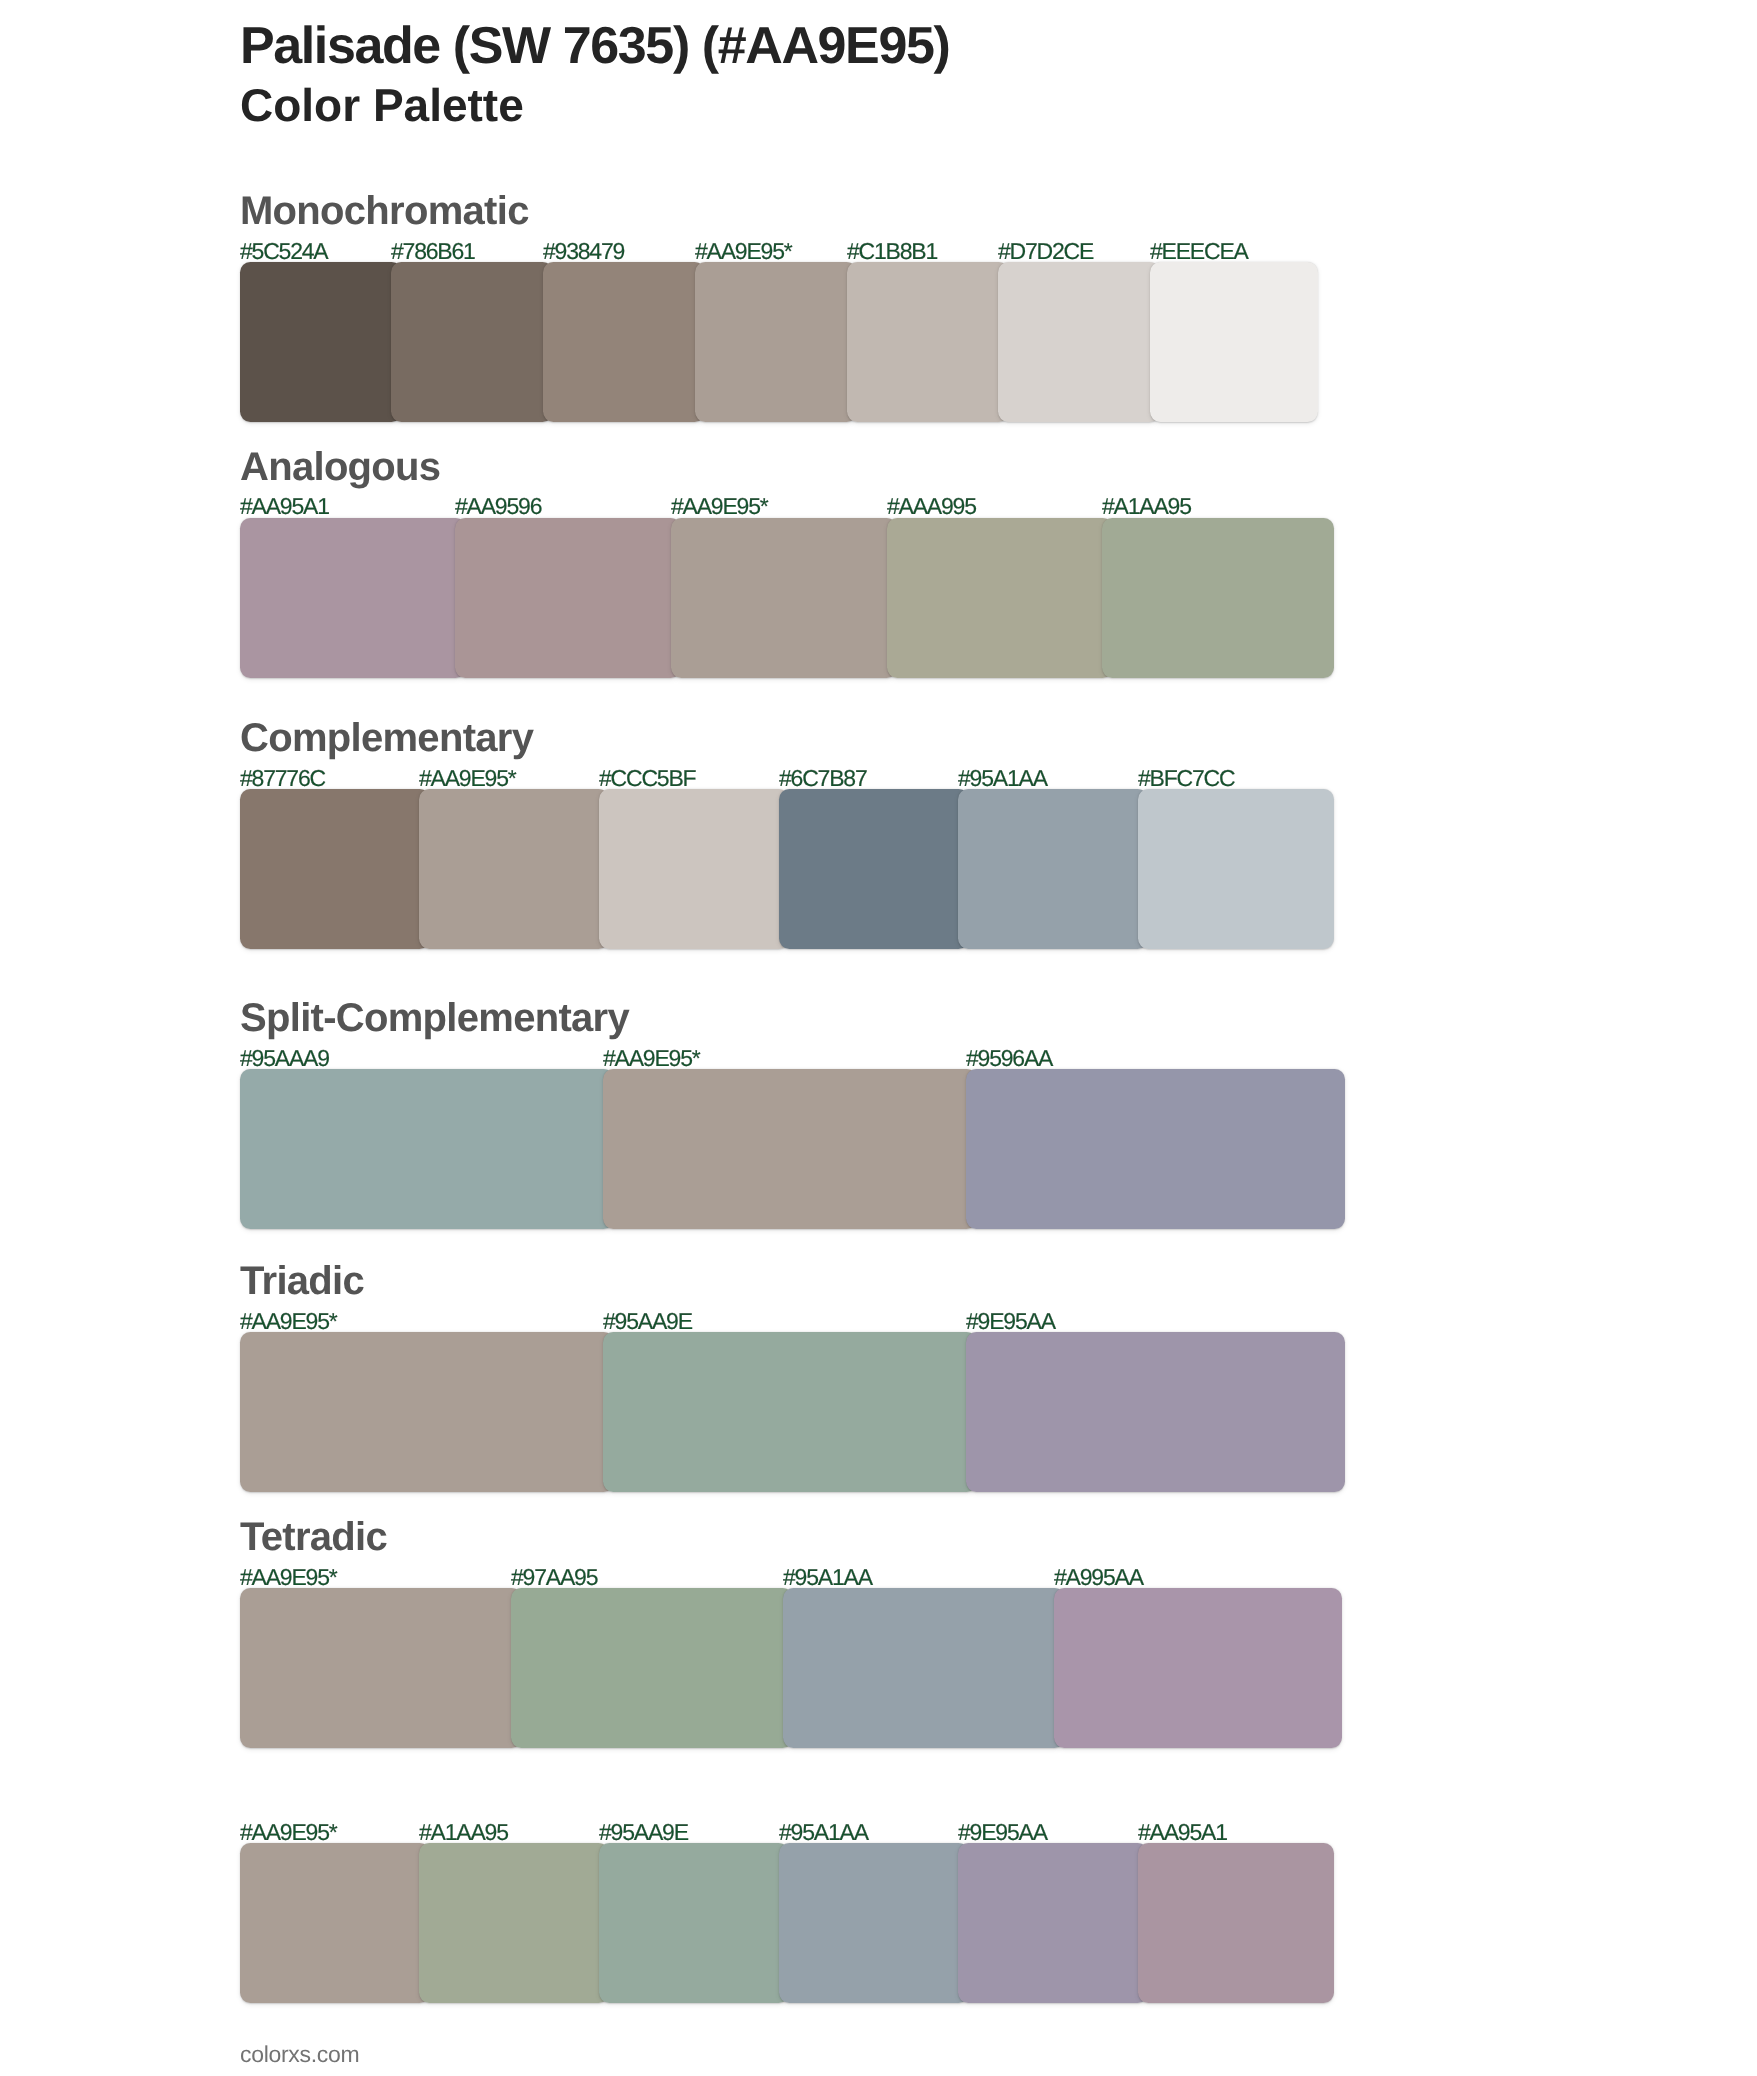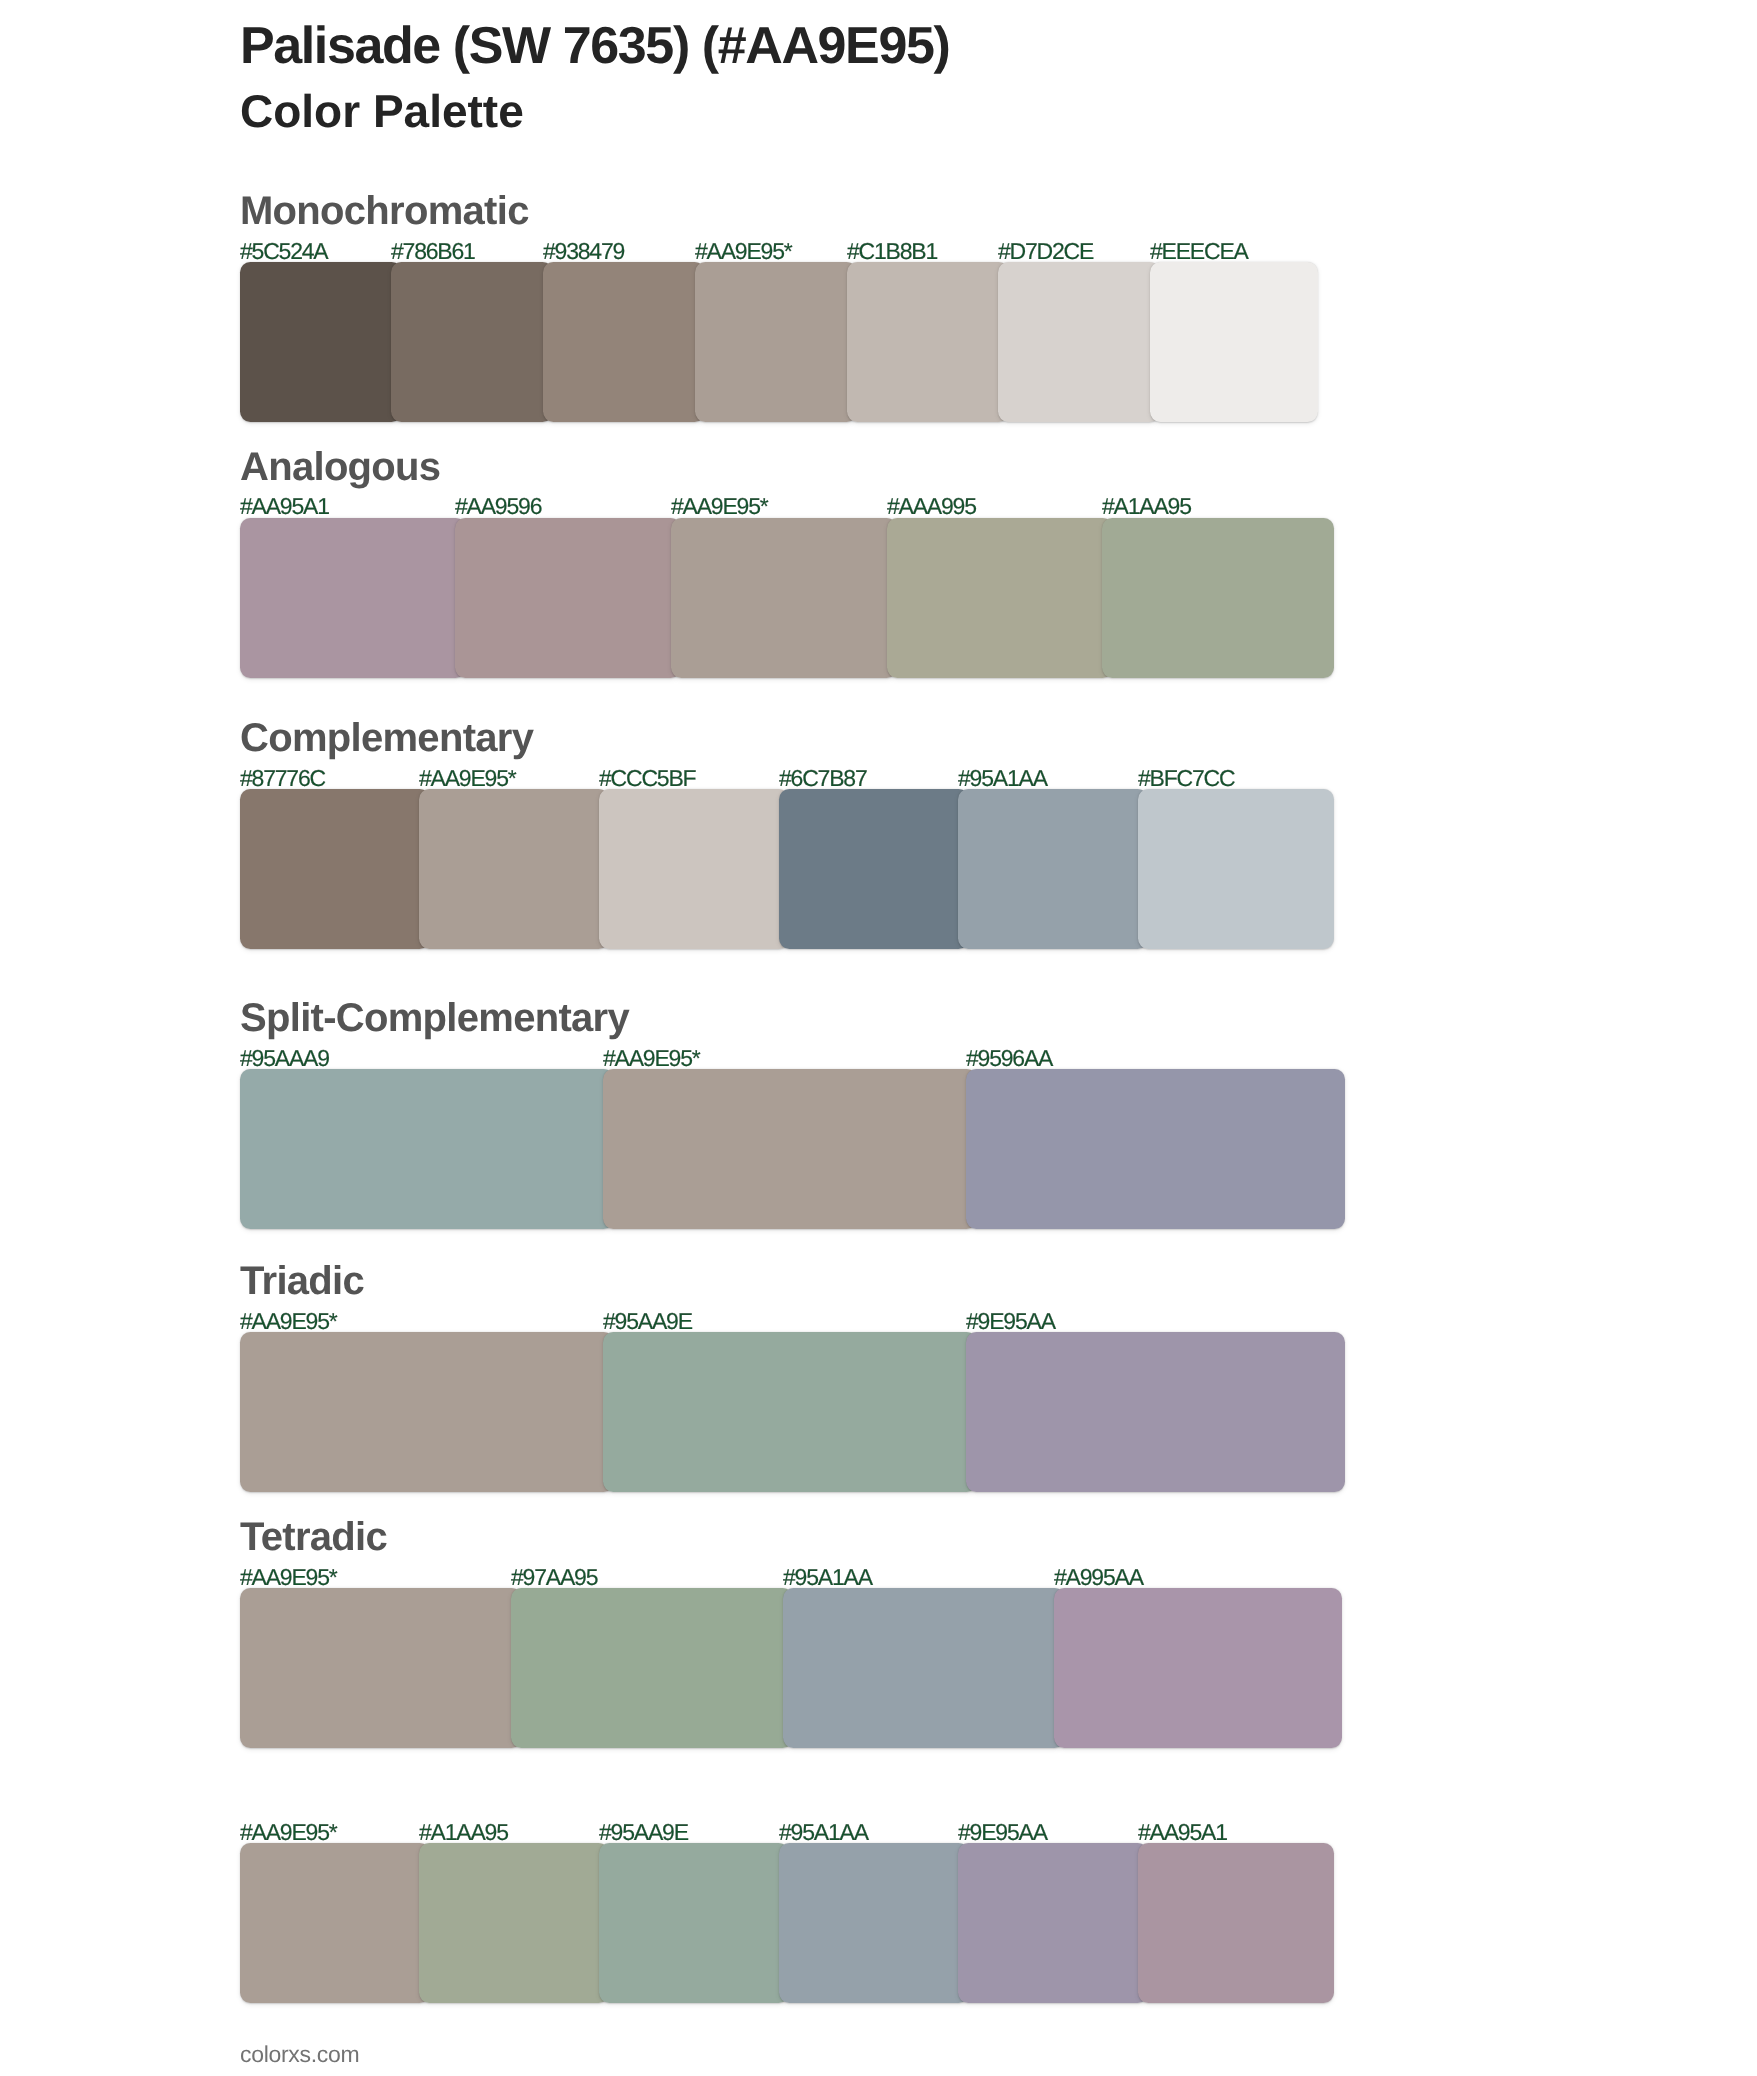--- a/index.html
+++ b/index.html
@@ -25,21 +25,21 @@
               -webkit-text-stroke:0.2px #444444; }
   .footer   { font-size:23px; font-weight:400; color:#737373; letter-spacing:-0.3px; }
 
   .sw { position:absolute; box-shadow: 0 0.8px 1.6px rgba(0,0,0,0.16), 0 1.6px 4.8px rgba(0,0,0,0.08); }
 </style>
 </head>
 <body>
 
 <div class="page">
   <h1 class="title" id="ttl" style="left: 240px; top: 20px;">Palisade (SW 7635) (#AA9E95)</h1>
-  <h2 class="subtitle" id="sub" style="left: 240px; top: 88px; text-align: right;">Color Palette</h2>
+  <h2 class="subtitle" id="sub" style="left: 240px; top: 82px; text-align: right;">Color Palette</h2>
   <div id="sections">
       <section>
         <div class="sec-title" style="left: 240px; top: 191px;">Monochromatic</div>
         <div>
           <div class="lbl" style="left: 240px; top: 240px;">#5C524A</div>
           <div class="lbl" style="left: 391px; top: 240px;">#786B61</div>
           <div class="lbl" style="left: 543px; top: 240px;">#938479</div>
           <div class="lbl" style="left: 695px; top: 240px;">#AA9E95*</div>
           <div class="lbl" style="left: 847px; top: 240px;">#C1B8B1</div>
           <div class="lbl" style="left: 998px; top: 240px;">#D7D2CE</div>

